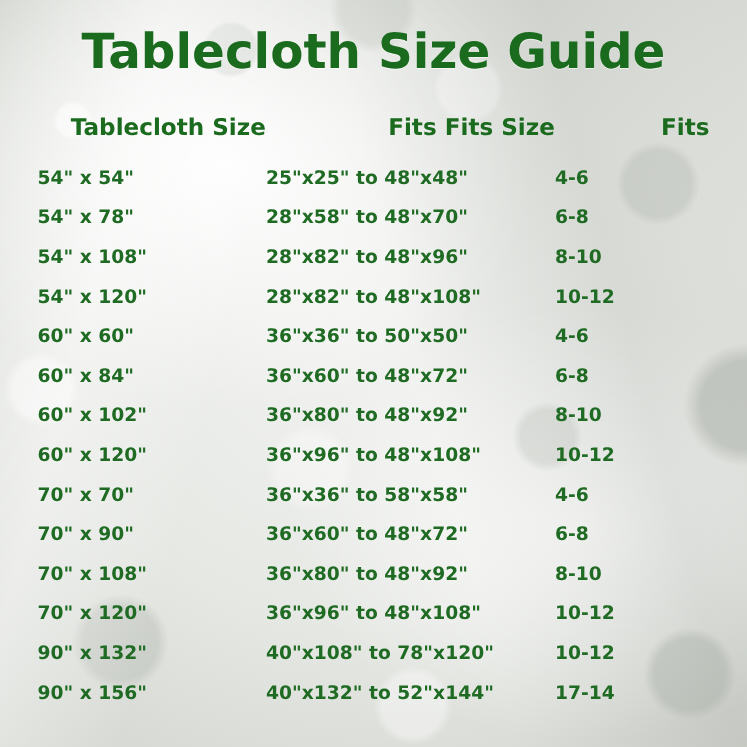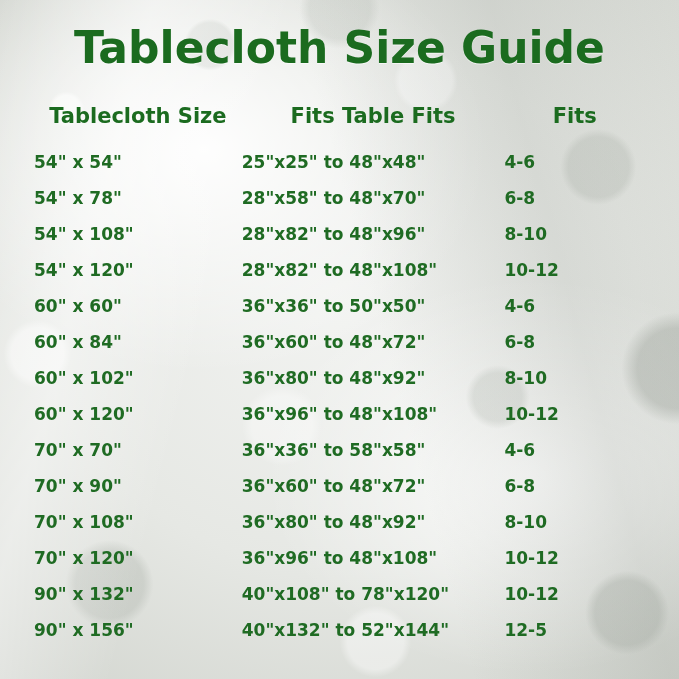--- a/index.html
+++ b/index.html
@@ -75,21 +75,21 @@
     border-collapse: collapse;
     margin-top: 26px;
     table-layout: fixed;
   }
   table.size-table th {
     color: #1b6b1f;
     font-family: "DejaVu Sans", sans-serif;
     font-weight: bold;
     font-size: 21px;
     padding: 6px 0 16px 0;
-    text-align: center;
+    text-align: right;
     white-space: nowrap;
   }
   table.size-table td {
     color: #1f6b23;
     font-family: "DejaVu Sans", sans-serif;
     font-weight: bold;
     font-size: 17px;
     padding: 8px 0;
     text-align: left;
     white-space: nowrap;
@@ -113,21 +113,21 @@
 
     <table class="size-table">
       <colgroup>
         <col class="c-size">
         <col class="c-fits">
         <col class="c-seats">
       </colgroup>
       <thead>
         <tr>
           <th class="h-size">Tablecloth Size</th>
-          <th class="h-fits">Fits Table Fits</th>
+          <th class="h-fits">Fits Fits Size</th>
           <th class="h-seats">Fits</th>
         </tr>
       </thead>
       <tbody>
         <tr>
           <td class="d-size">54" x 54"</td>
           <td class="d-fits">25"x25" to 48"x48"</td>
           <td class="d-seats">4-6</td>
         </tr>
         <tr>
@@ -186,19 +186,19 @@
           <td class="d-seats">10-12</td>
         </tr>
         <tr>
           <td class="d-size">90" x 132"</td>
           <td class="d-fits">40"x108" to 78"x120"</td>
           <td class="d-seats">10-12</td>
         </tr>
         <tr>
           <td class="d-size">90" x 156"</td>
           <td class="d-fits">40"x132" to 52"x144"</td>
-          <td class="d-seats">12-5</td>
+          <td class="d-seats">17-14</td>
         </tr>
       </tbody>
     </table>
 
   </div>
 </div>
 
 </body></html>

